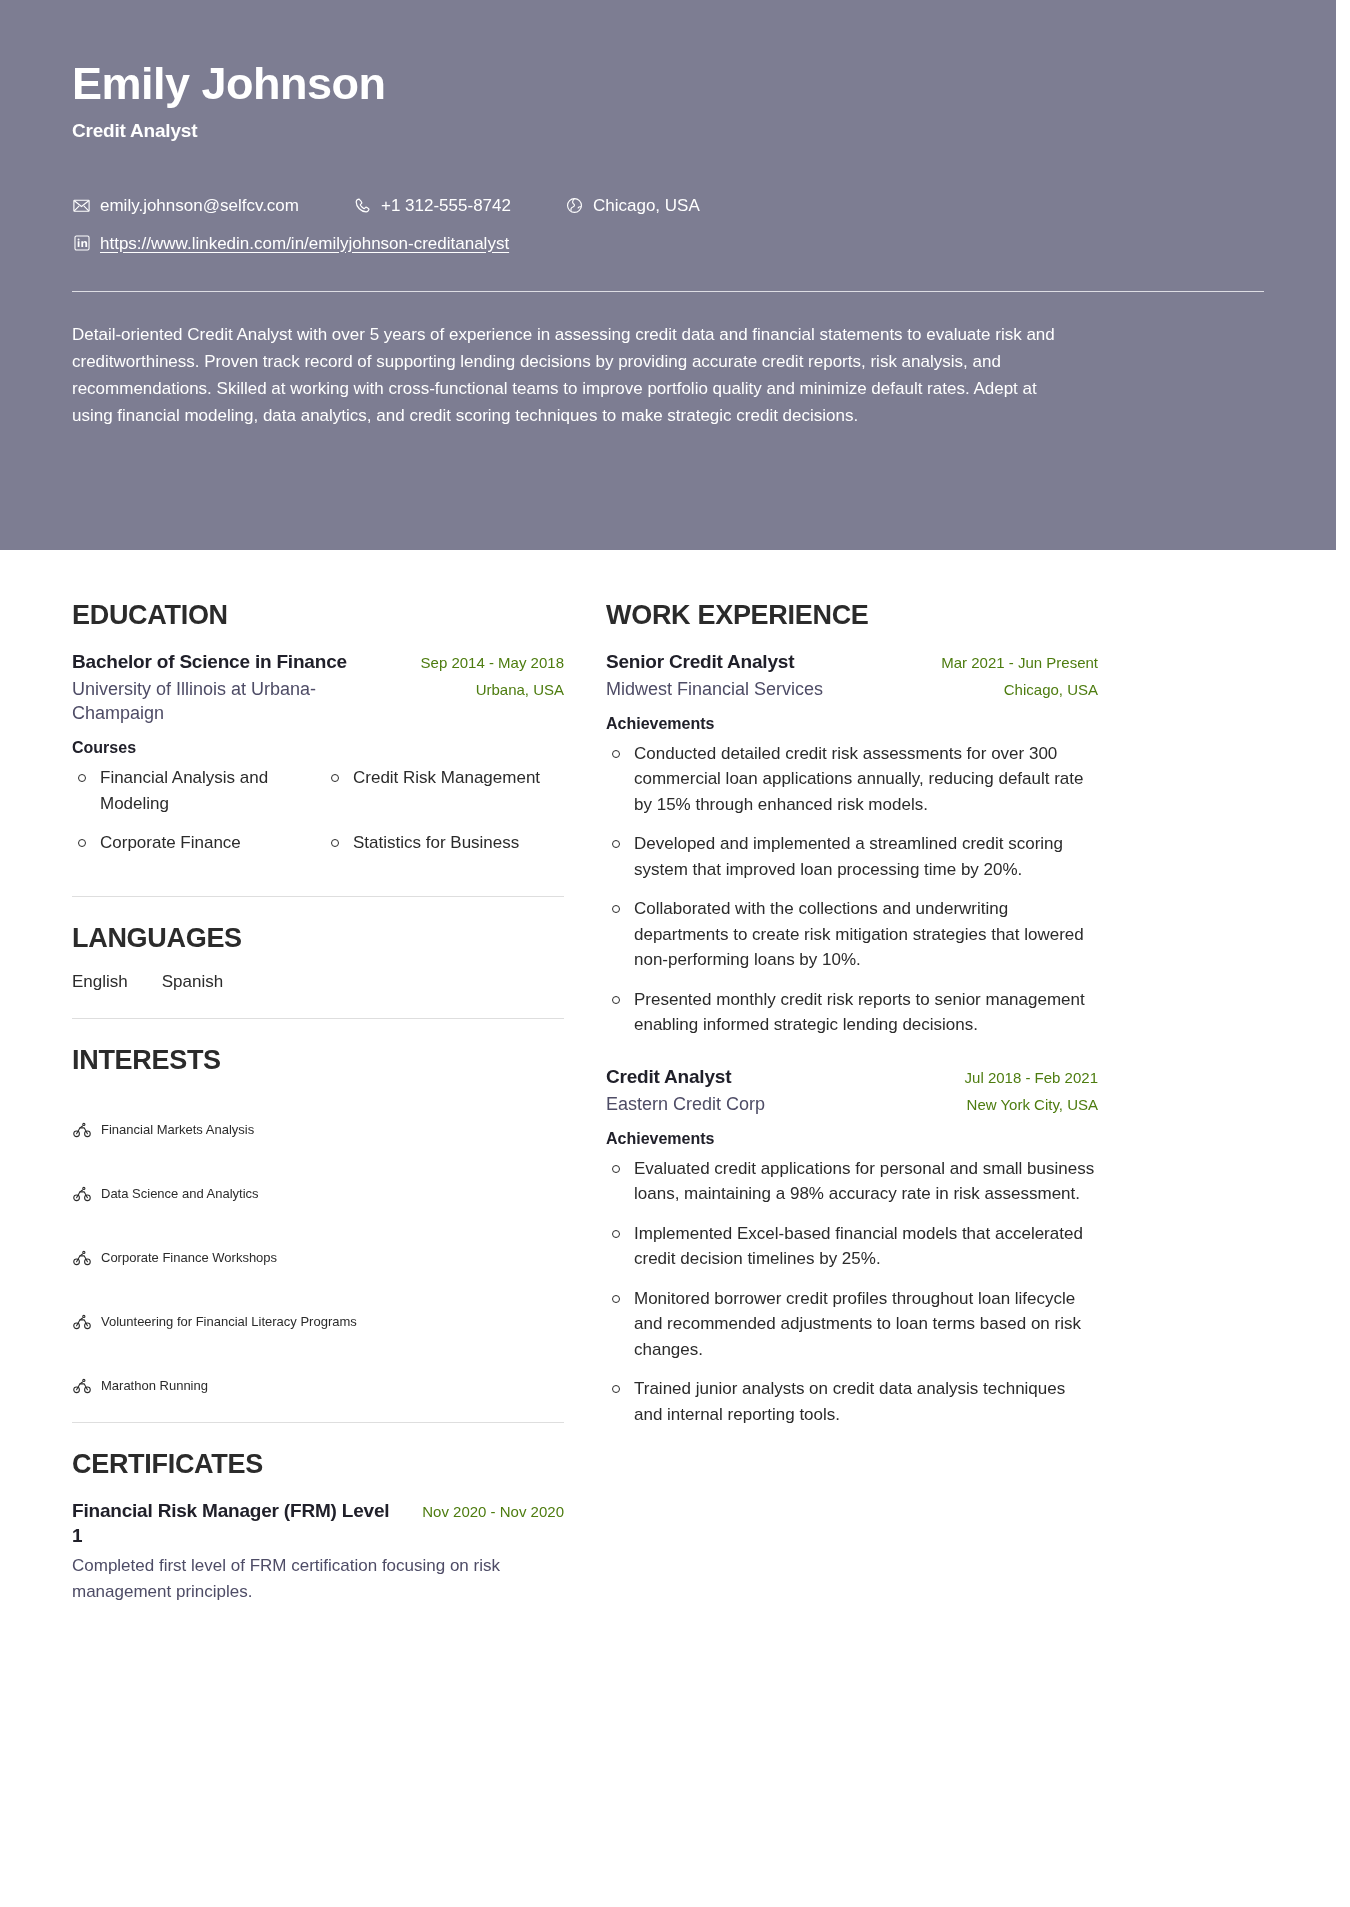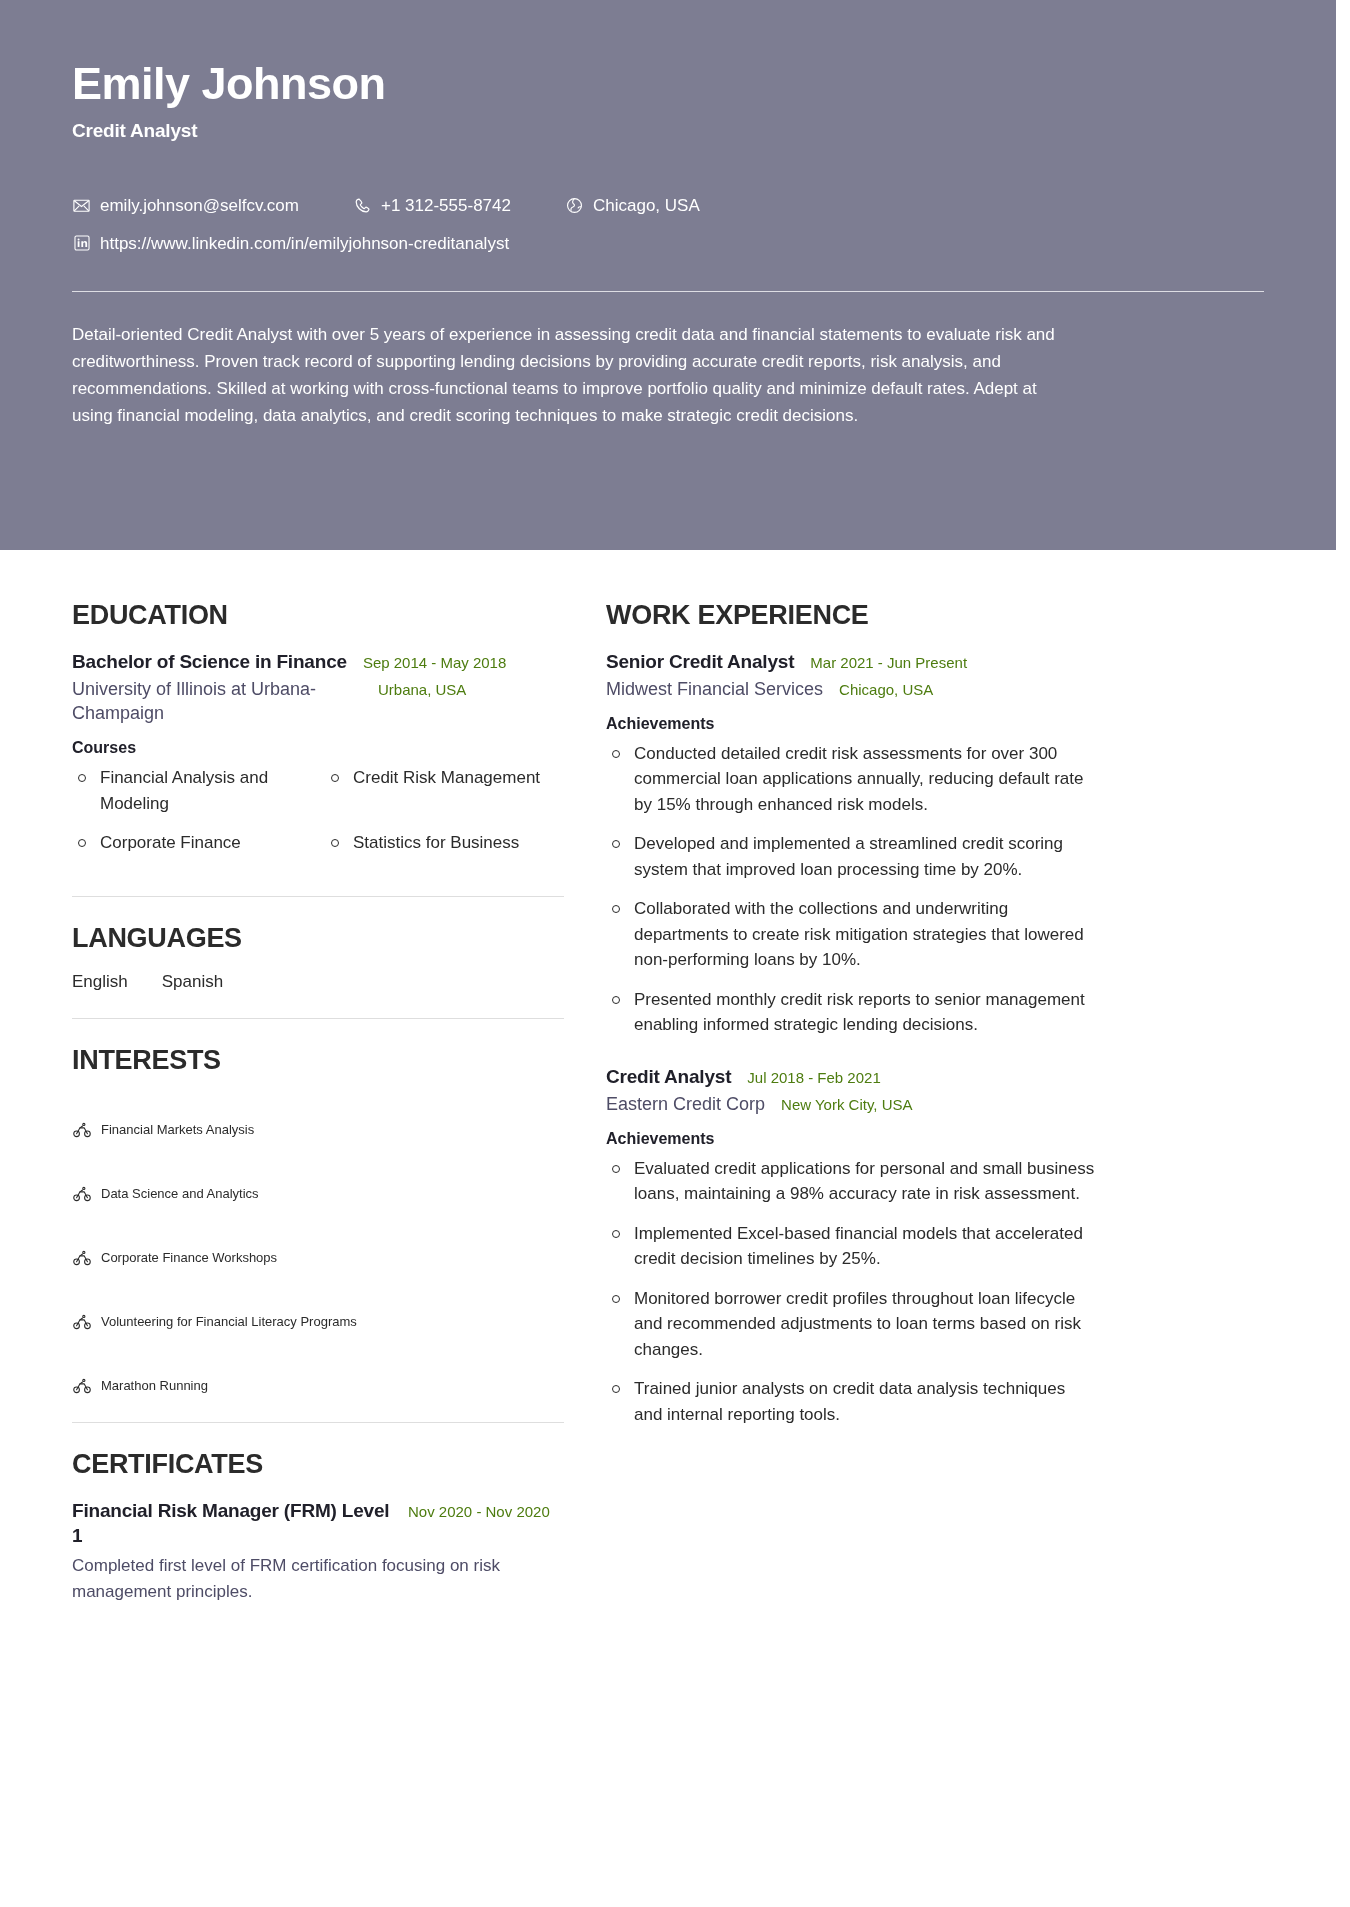--- a/index.html
+++ b/index.html
@@ -45,20 +45,21 @@
   .contact-item {
     display: flex;
     align-items: center;
     gap: 9px;
     font-size: 17px;
     line-height: 1.4;
     white-space: nowrap;
   }
   .contact-item .ctext { color: #ffffff; }
   .contact-link .ctext {
+    text-decoration: underline;
     text-underline-offset: 3px;
   }
   .ico { display: inline-flex; align-items: center; justify-content: center; width: 19px; height: 19px; flex: 0 0 19px; }
   .ico svg { display: block; }
 
   .divider-top {
     border-top: 1.5px solid rgba(255,255,255,0.75);
     margin: 36px 0 30px 0;
   }
   .summary {
@@ -89,20 +90,21 @@
   .hr {
     border-top: 1px solid #dedede;
     margin: 26px 0 26px 0;
   }
 
   
   .entry { margin-bottom: 6px; }
   .entry + .entry { margin-top: 26px; }
   .entry-row {
     display: flex;
+    justify-content: space-between;
     align-items: baseline;
     gap: 16px;
   }
   .entry-title {
     font-size: 19px;
     font-weight: bold;
     letter-spacing: -0.2px;
     color: #20202a;
     line-height: 1.35;
   }

